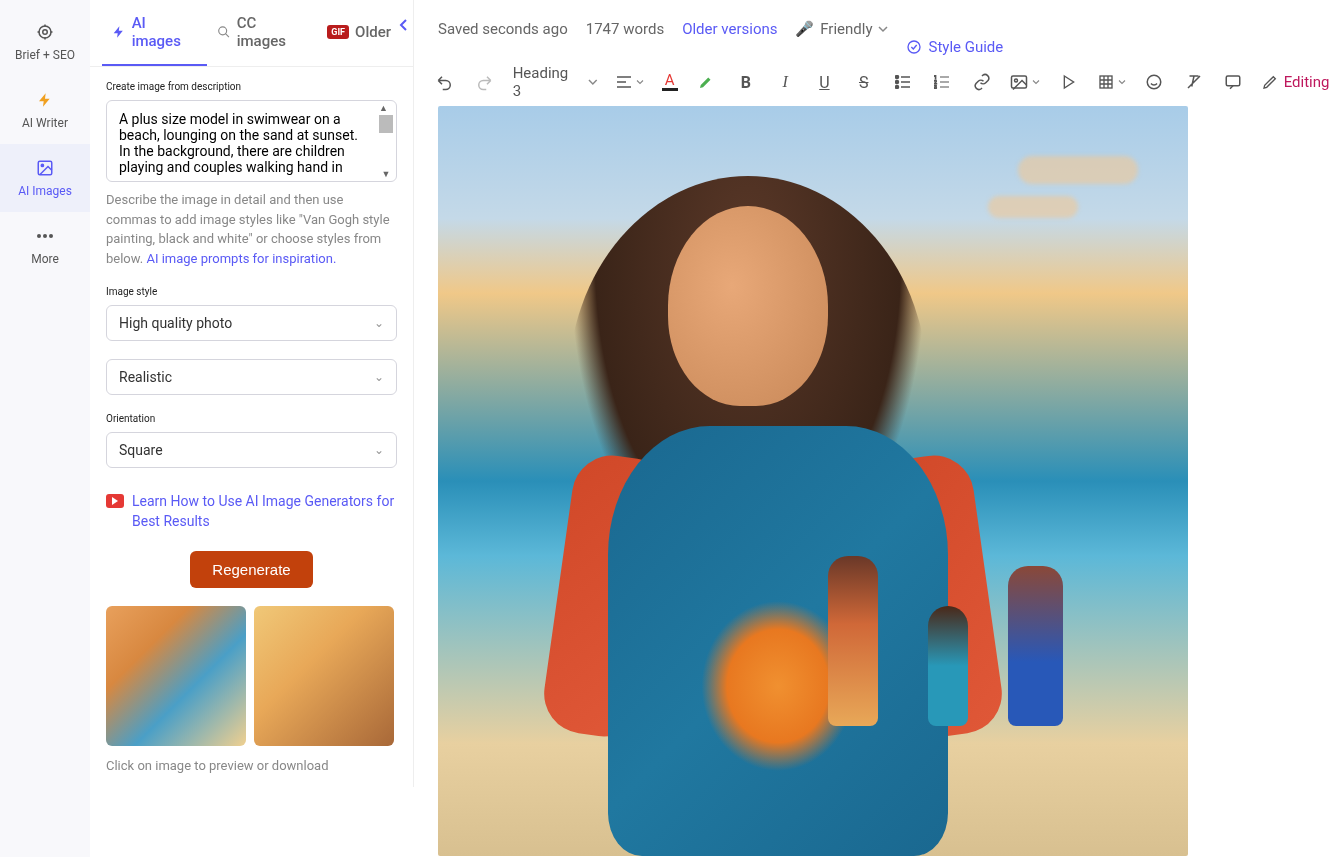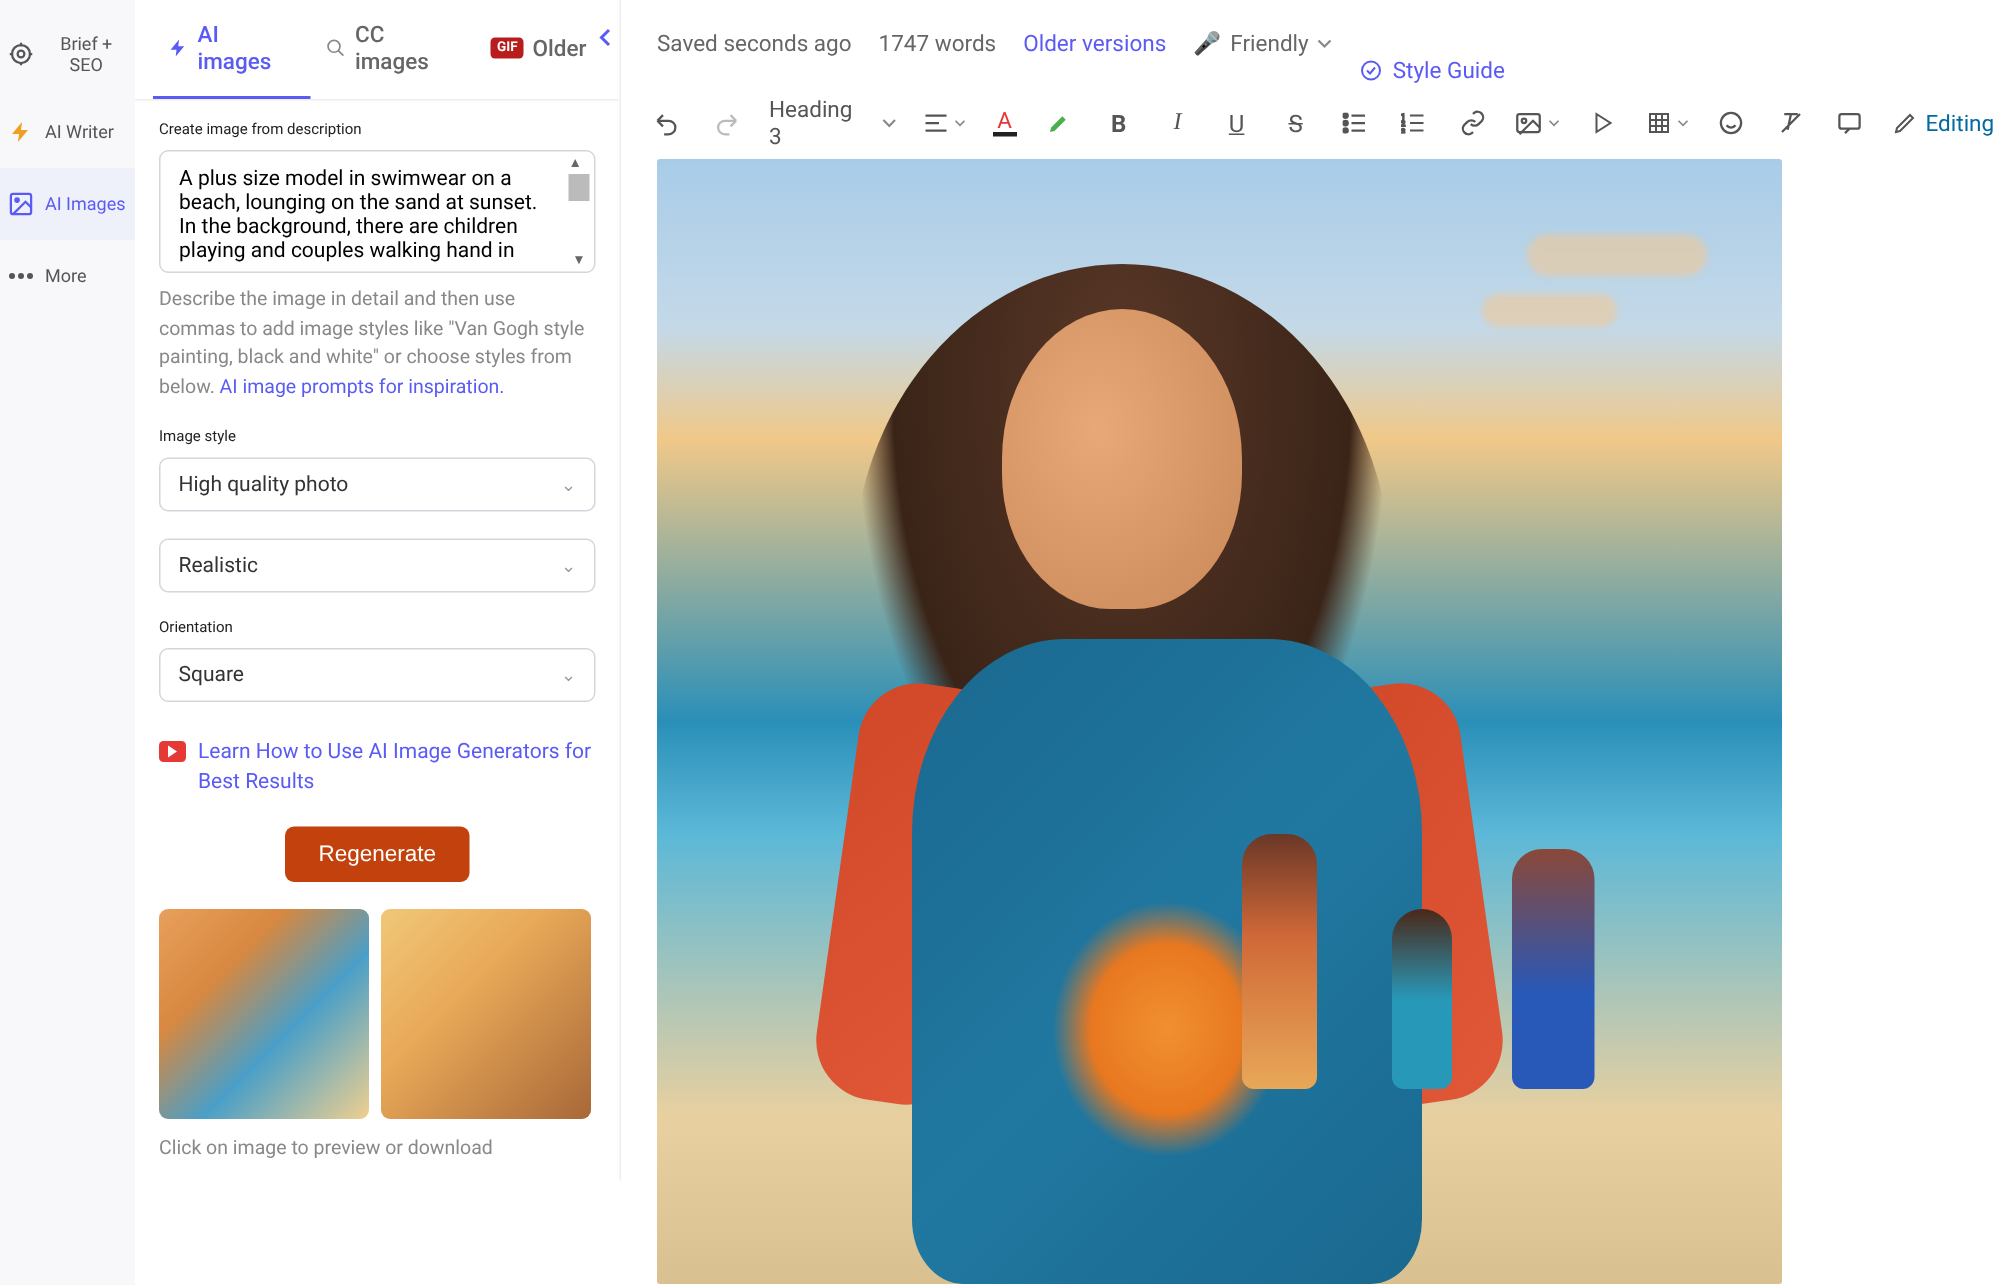--- a/index.html
+++ b/index.html
@@ -1,18 +1,18 @@
 <!DOCTYPE html>
 <html><head>
 <meta charset="utf-8">
 <style>
 * { box-sizing: border-box; margin: 0; padding: 0; }
 body { font-family: -apple-system, BlinkMacSystemFont, 'Segoe UI', Roboto, sans-serif; background: #fff; width: 1339px; height: 857px; overflow: hidden; display: flex; }
 .leftbar { width: 90px; background: #f8f8fb; display: flex; flex-direction: column; align-items: center; padding-top: 8px; }
-.leftbar-item { width: 90px; padding: 14px 4px; display: flex; flex-direction: row; align-items: center; gap: 6px; cursor: pointer; font-size: 12px; color: #555; text-align: center; }
+.leftbar-item { width: 90px; padding: 14px 4px; display: flex; flex-direction: column; align-items: center; gap: 6px; cursor: pointer; font-size: 12px; color: #555; text-align: center; }
 .leftbar-item.active { background: #eef0fa; color: #5a5af5; }
 .leftbar-item .ic { width: 20px; height: 20px; display: flex; align-items: center; justify-content: center; }
 .sidebar { width: 324px; background: #fff; border-right: 1px solid #eee; display: flex; flex-direction: column; }
 .tabs { display: flex; align-items: center; padding: 0 12px; border-bottom: 1px solid #eee; position: relative; }
 .tab { padding: 14px 10px; font-size: 15px; font-weight: 500; color: #666; display: flex; align-items: center; gap: 6px; cursor: pointer; border-bottom: 2px solid transparent; }
 .tab.active { color: #5a5af5; border-bottom-color: #5a5af5; }
 .tab-gif-badge { background: #b91c1c; color: #fff; font-size: 9px; font-weight: 700; padding: 2px 4px; border-radius: 3px; }
 .sidebar-body { padding: 14px 16px; overflow-y: auto; flex: 1; }
 .label { font-size: 10px; color: #222; margin-bottom: 8px; }
 .textarea-wrap { position: relative; border: 1px solid #d5d5dd; border-radius: 6px; background: #fff; }
@@ -41,21 +41,21 @@
 .tone { display: flex; align-items: center; gap: 6px; cursor: pointer; }
 .tone .mic { color: #f0a020; }
 .style-guide { display: flex; align-items: center; gap: 6px; color: #5a5af5; cursor: pointer; margin-top: 36px; }
 .toolbar { height: 48px; display: flex; align-items: center; padding: 0 20px; gap: 18px; border-bottom: 0; color: #555; }
 .tbtn { width: 22px; height: 22px; display: flex; align-items: center; justify-content: center; cursor: pointer; font-size: 16px; }
 .tbtn-group { display: flex; align-items: center; gap: 4px; }
 .heading-sel { font-size: 15px; display: flex; align-items: center; gap: 10px; cursor: pointer; }
 .color-A { display: flex; flex-direction: column; align-items: center; cursor: pointer; }
 .color-A .A { font-size: 15px; color: #e53935; line-height: 1; }
 .color-A .bar { width: 16px; height: 3px; background: #222; }
-.editing { margin-left: auto; display: flex; align-items: center; gap: 6px; cursor: pointer; font-size: 15px; color: #0369a1; }
+.editing { margin-left: auto; display: flex; align-items: center; gap: 6px; cursor: pointer; font-size: 15px; color: #be185d; }
 .canvas { flex: 1; padding: 0 24px 24px 24px; overflow: auto; }
 .image-frame { width: 750px; height: 750px; border-radius: 2px; background: linear-gradient(180deg, #a8cce8 0%, #c4d9e8 15%, #f0c888 25%, #2a8fb8 50%, #5cb8d8 60%, #e8d0a0 85%, #d8c090 100%); position: relative; overflow: hidden; }
 .figure { position: absolute; left: 50px; top: 60px; width: 480px; height: 690px; }
 .head { width: 160px; height: 200px; background: radial-gradient(ellipse at 40% 40%, #e8a878 0%, #c88858 100%); border-radius: 50% 50% 45% 45%; position: absolute; left: 180px; top: 40px; }
 .hair { position: absolute; left: 80px; top: 10px; width: 360px; height: 420px; background: radial-gradient(ellipse at 50% 20%, #5a3828 0%, #3a2418 60%, transparent 70%); border-radius: 50% 50% 40% 40%; }
 .body { position: absolute; left: 120px; top: 260px; width: 340px; height: 430px; background: linear-gradient(135deg, #1a6890 0%, #2078a0 50%, #1a6890 100%); border-radius: 30% 30% 10% 10%; }
 .sleeve-l { position: absolute; left: 70px; top: 290px; width: 100px; height: 280px; background: linear-gradient(135deg, #d04828 0%, #e05838 100%); border-radius: 40px; transform: rotate(8deg); }
 .sleeve-r { position: absolute; left: 400px; top: 290px; width: 100px; height: 280px; background: linear-gradient(135deg, #d04828 0%, #e05838 100%); border-radius: 40px; transform: rotate(-8deg); }
 .flower { position: absolute; left: 200px; top: 420px; width: 180px; height: 200px; background: radial-gradient(ellipse, #f09030 0%, #e87820 40%, transparent 60%); border-radius: 50%; }
 .bg-people { position: absolute; right: 40px; bottom: 100px; width: 320px; height: 240px; }

